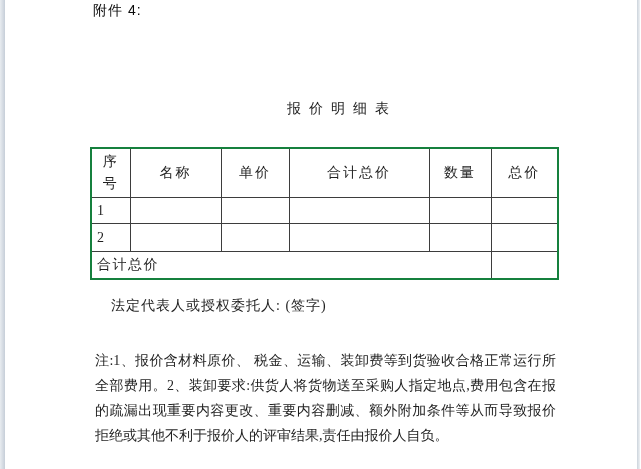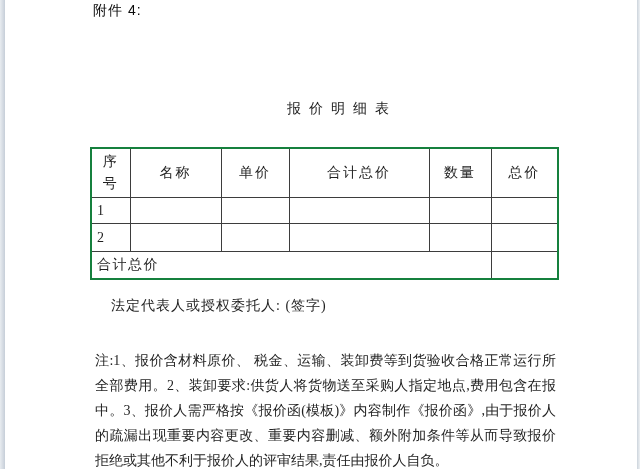--- a/index.html
+++ b/index.html
@@ -127,18 +127,17 @@
         <td></td>
       </tr>
     </tbody>
   </table>
 
   <div class="signatory">法定代表人或授权委托人: (签字)</div>
 
   <div class="notes">
     <div class="note-line just">注:1、报价含材料原价、 税金、运输、装卸费等到货验收合格正常运行所需的</div>
     <div class="note-line just">全部费用。2、装卸要求:供货人将货物送至采购人指定地点,费用包含在报价</div>
-    <div class="note-line just">中。3、报价人需严格按《报价函(模板)》内容制作《报价函》,由于报价人</div>
     <div class="note-line just">的疏漏出现重要内容更改、重要内容删减、额外附加条件等从而导致报价文件被</div>
     <div class="note-line">拒绝或其他不利于报价人的评审结果,责任由报价人自负。</div>
   </div>
 
 </div>
 
 </body></html>

